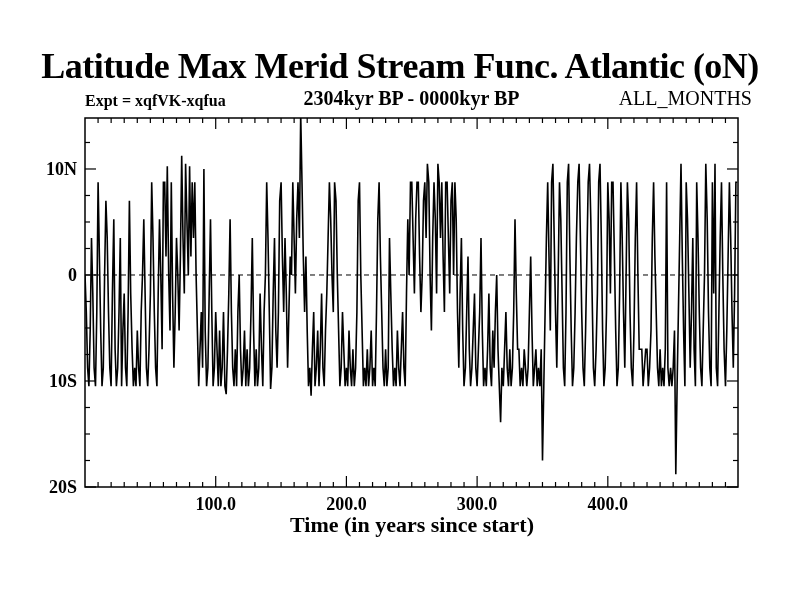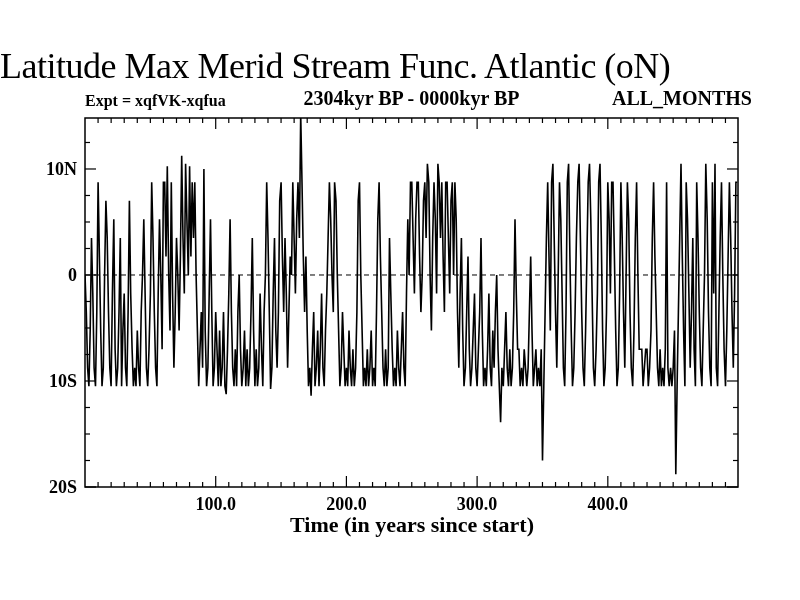--- a/index.html
+++ b/index.html
@@ -1,22 +1,22 @@
 <!DOCTYPE html>
 <html><head>
 <meta charset="utf-8">
 <style>
   html,body{margin:0;padding:0;background:#ffffff;}
   #stage{position:relative;width:800px;height:600px;background:#ffffff;overflow:hidden;
          font-family:"Liberation Serif","DejaVu Serif",serif;color:#000;}
   .txt{position:absolute;white-space:nowrap;color:#000;line-height:1;}
-  #chart-title{left:0;top:48px;width:800px;text-align:left;font-size:36px;font-weight:normal;letter-spacing:-0.5px;}
+  #chart-title{left:0;top:48px;width:800px;text-align:center;font-size:36px;font-weight:bold;letter-spacing:-0.5px;}
   #expt-label{left:85px;top:93px;font-size:16px;font-weight:bold;}
   #period-label{left:0;top:88px;width:823px;text-align:center;font-size:20px;font-weight:bold;}
-  #months-label{right:48px;top:88px;font-size:20px;font-weight:bold;}
+  #months-label{right:48px;top:88px;font-size:20px;font-weight:normal;}
   #x-axis-title{left:0;top:514px;width:824px;text-align:center;font-size:22px;font-weight:bold;}
   svg{position:absolute;left:0;top:0;}
 </style>
 </head>
 <body>
 
 <div id="stage">
   <div class="txt" id="chart-title">Latitude Max Merid Stream Func. Atlantic (oN)</div>
   <div class="txt" id="expt-label">Expt = xqfVK-xqfua</div>
   <div class="txt" id="period-label">2304kyr BP - 0000kyr BP</div>

